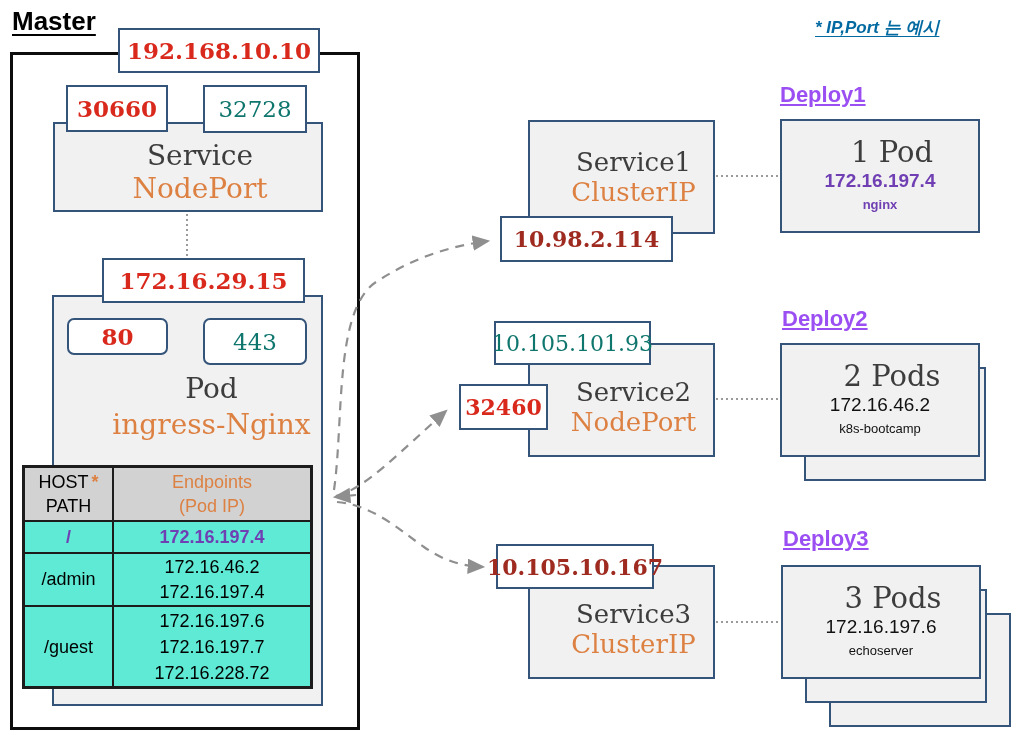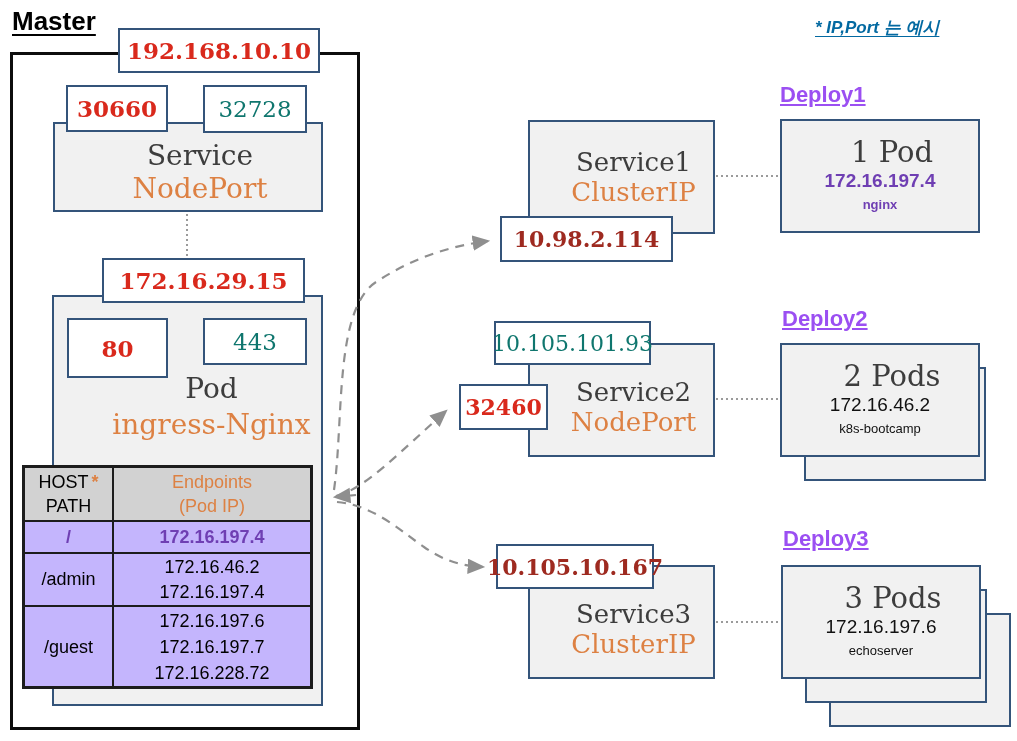--- a/index.html
+++ b/index.html
@@ -34,26 +34,26 @@
   }
   .master-frame{left:10px;top:52px;width:350px;height:678px;border:3px solid #0d0d0d;box-sizing:border-box;background:#fff;}
   .node-ip{left:118px;top:28px;width:202px;height:45px;font-size:23px;z-index:4;}
   .np-http{left:66px;top:85px;width:102px;height:47px;font-size:23px;z-index:4;}
   .np-https{left:203px;top:85px;width:104px;height:48px;font-size:23px;z-index:4;}
   .service-box{left:53px;top:122px;width:270px;height:90px;z-index:2;padding-top:10px;}
   .service-box .l1{font-size:28px;}
   .service-box .l2{font-size:28px;}
   .pod-ip{left:102px;top:258px;width:203px;height:45px;font-size:23px;z-index:4;}
   .pod-box{left:52px;top:295px;width:271px;height:411px;z-index:1;}
-  .pp-http{left:67px;top:318px;width:101px;height:60px;font-size:23px;z-index:4;}
-  .pp-https{left:203px;top:318px;width:104px;height:47px;font-size:23px;z-index:4;}
+  .pp-http{left:67px;top:318px;width:101px;height:37px;font-size:23px;z-index:4;border-radius:7px;}
+  .pp-https{left:203px;top:318px;width:104px;height:47px;font-size:23px;z-index:4;border-radius:7px;}
   .pod-name{left:52px;top:372px;width:271px;text-align:center;font-size:28px;z-index:3;}
   .pod-app{left:52px;top:408px;width:271px;text-align:center;font-size:28px;z-index:3;}
   
-  .rtable{left:22px;top:465px;width:285px;border:3px solid #1c1c1c;background:#c4b5fd;z-index:5;font-size:18px;}
+  .rtable{left:22px;top:465px;width:285px;border:3px solid #1c1c1c;background:#5eead4;z-index:5;font-size:18px;}
   .rrow{display:flex;border-top:2px solid #1c1c1c;}
   .rrow:first-child{border-top:none;}
   .rc1{width:89px;border-right:2px solid #1c1c1c;display:flex;flex-direction:column;align-items:center;justify-content:center;box-sizing:border-box;}
   .rc2{flex:1;display:flex;flex-direction:column;align-items:center;justify-content:center;text-align:center;}
   .rhead{background:#d2d2d2;height:52px;line-height:24px;}
   .r1{height:30px;}
   .r2{height:51px;line-height:25px;}
   .r3{height:79px;line-height:26px;}
   .star{color:#dd8143;font-weight:700;margin-left:3px;}
   

